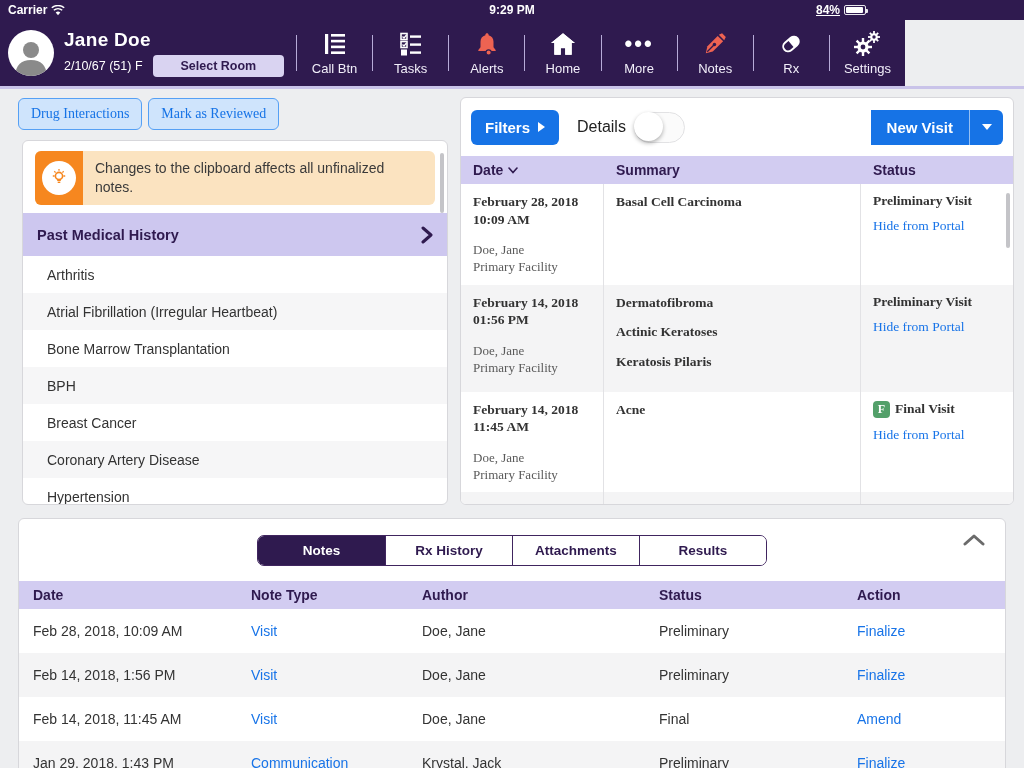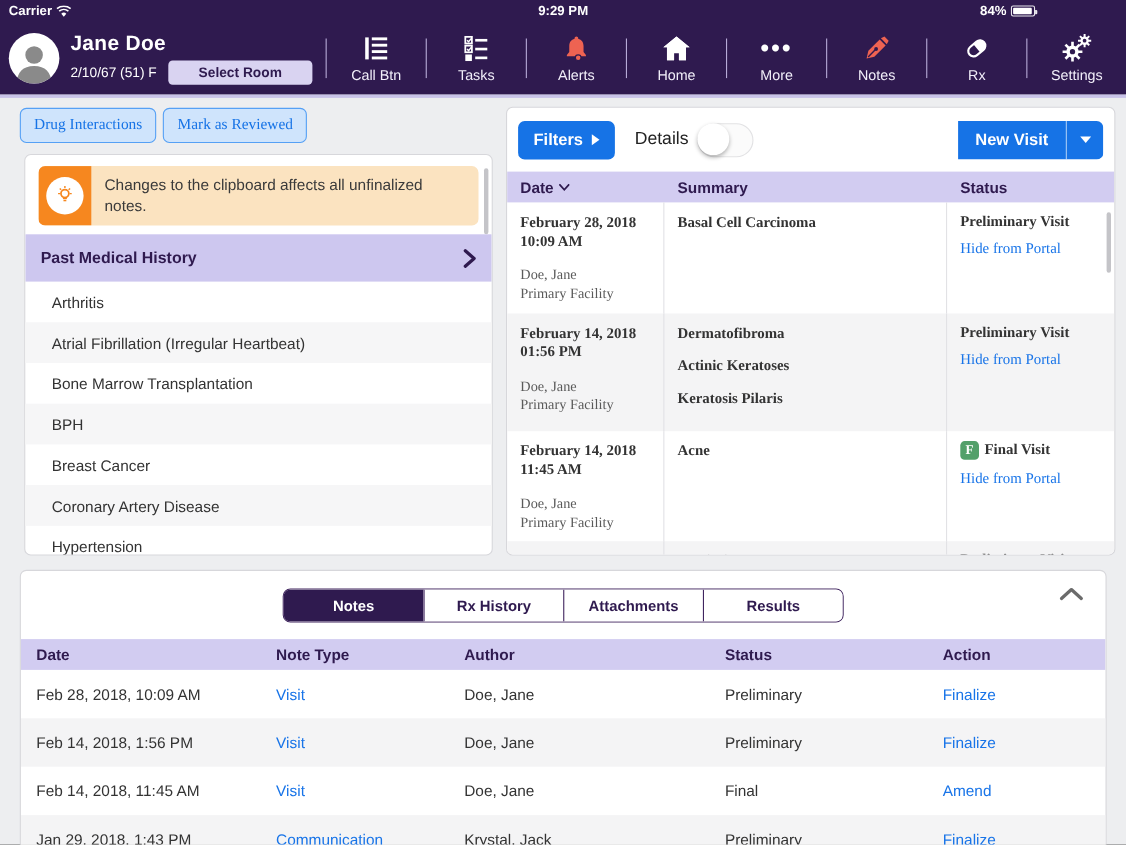--- a/index.html
+++ b/index.html
@@ -5,27 +5,27 @@
   html,body{margin:0;padding:0;background:#444;}
   *{box-sizing:border-box;}
   .screen{position:relative;width:1024px;height:768px;overflow:hidden;background:#edeef0;
     font-family:"Liberation Sans","DejaVu Sans",sans-serif;-webkit-font-smoothing:antialiased;}
 
   
   .statusbar{position:absolute;left:0;top:0;width:1024px;height:20px;background:#2f1a4f;color:#fff;
     font-size:12px;font-weight:600;display:flex;align-items:center;padding:0 8px;}
   .sb-left{display:flex;align-items:center;gap:4px;width:200px;}
   .sb-time{flex:1;text-align:center;}
-  .sb-right{width:200px;display:flex;align-items:center;justify-content:center;gap:4px;}
+  .sb-right{width:200px;display:flex;align-items:center;justify-content:flex-start;gap:4px;text-decoration:underline;}
   .battery{position:relative;width:22px;height:10px;border:1px solid rgba(255,255,255,.9);border-radius:2px;}
   .battery .fill{position:absolute;left:1px;top:1px;bottom:1px;width:84%;background:#fff;border-radius:1px;}
   .battery .tip{position:absolute;right:-3px;top:2.5px;width:2px;height:4px;background:rgba(255,255,255,.9);border-radius:0 1px 1px 0;}
 
   
-  .header{position:absolute;left:0;top:20px;width:1024px;height:66px;background:#2f1a4f;color:#fff;
+  .header{position:absolute;left:0;top:20px;width:905px;height:66px;background:#2f1a4f;color:#fff;
     display:flex;align-items:center;}
   .patient{display:flex;align-items:center;gap:10px;padding-left:8px;width:296px;}
   .avatar{width:46px;height:46px;border-radius:50%;background:#fff;overflow:hidden;flex:none;display:flex;align-items:flex-end;justify-content:center;}
   .pname{font-size:19px;font-weight:700;letter-spacing:.3px;margin-bottom:4px;}
   .prow{display:flex;align-items:center;gap:10px;font-size:12.5px;}
   .select-room{background:#d9d3f1;color:#2f1a4f;border:none;border-radius:4px;font-size:12.5px;font-weight:600;
     padding:4px 28px;font-family:inherit;}
   .nav{flex:1;display:flex;align-items:center;height:100%;}
   .nav-div{width:1px;height:36px;background:#b7abd8;flex:none;}
   .nav-item{flex:1;display:flex;flex-direction:column;align-items:center;justify-content:center;gap:4px;cursor:pointer;}

